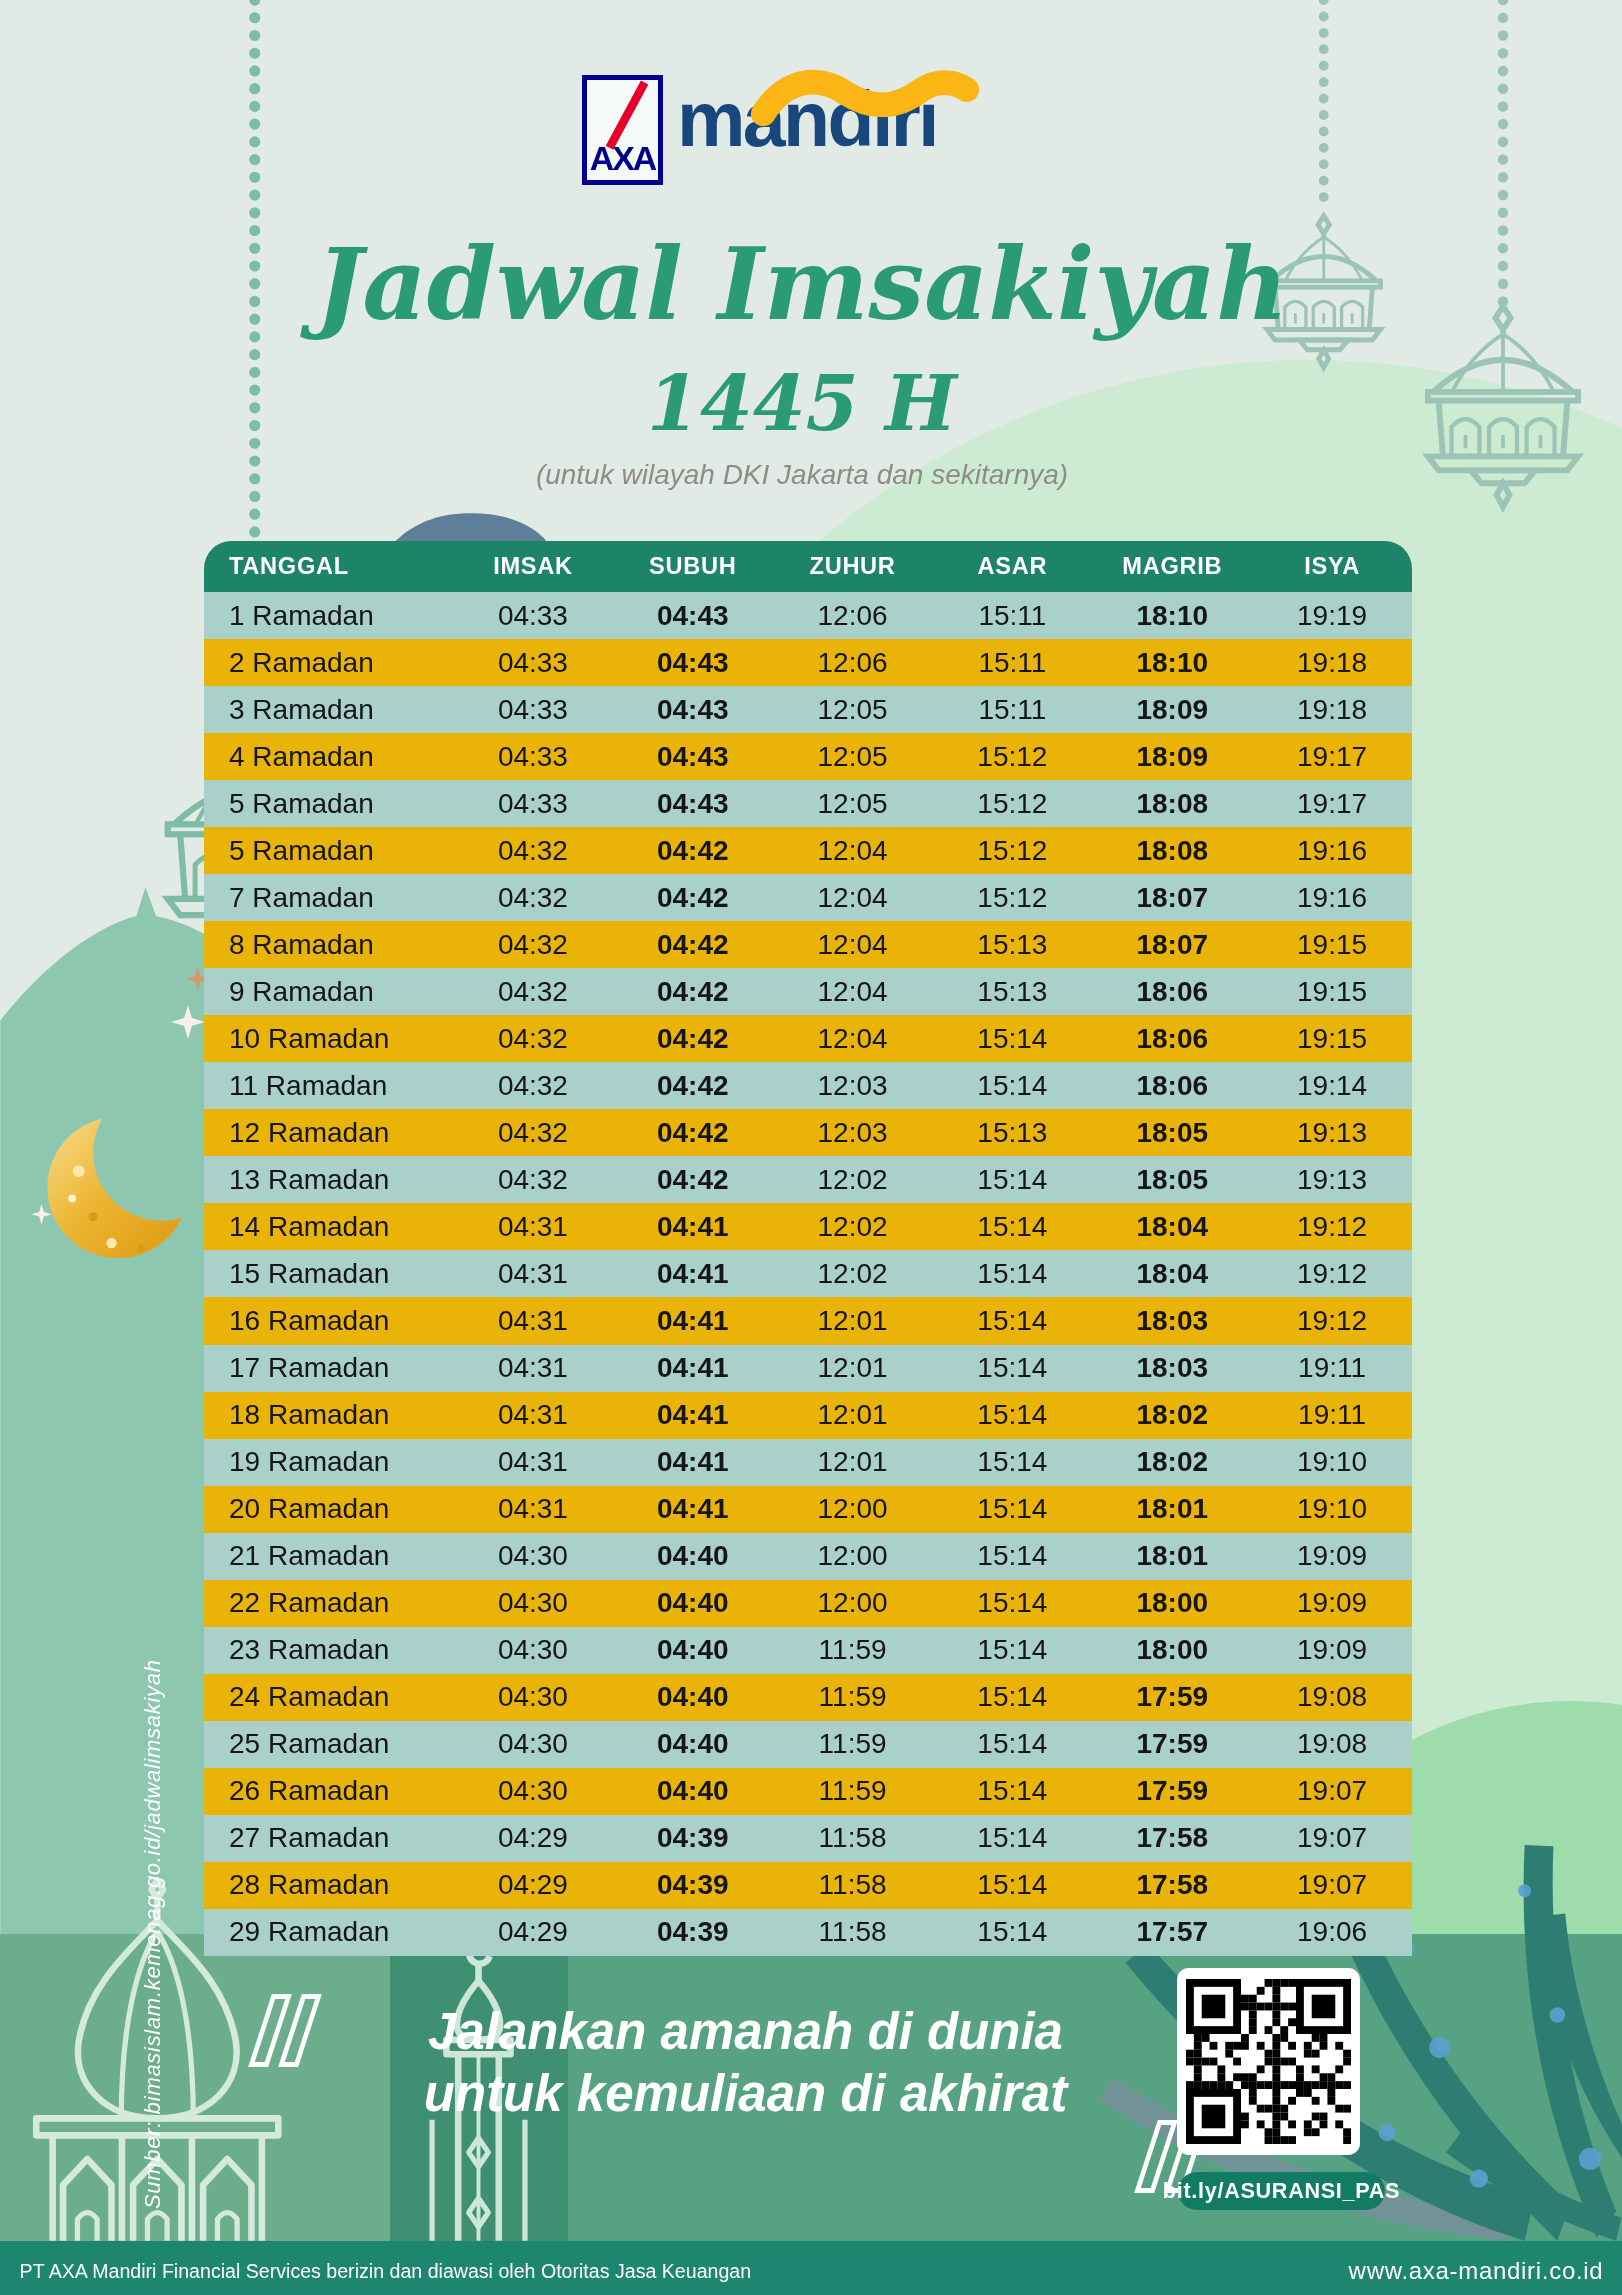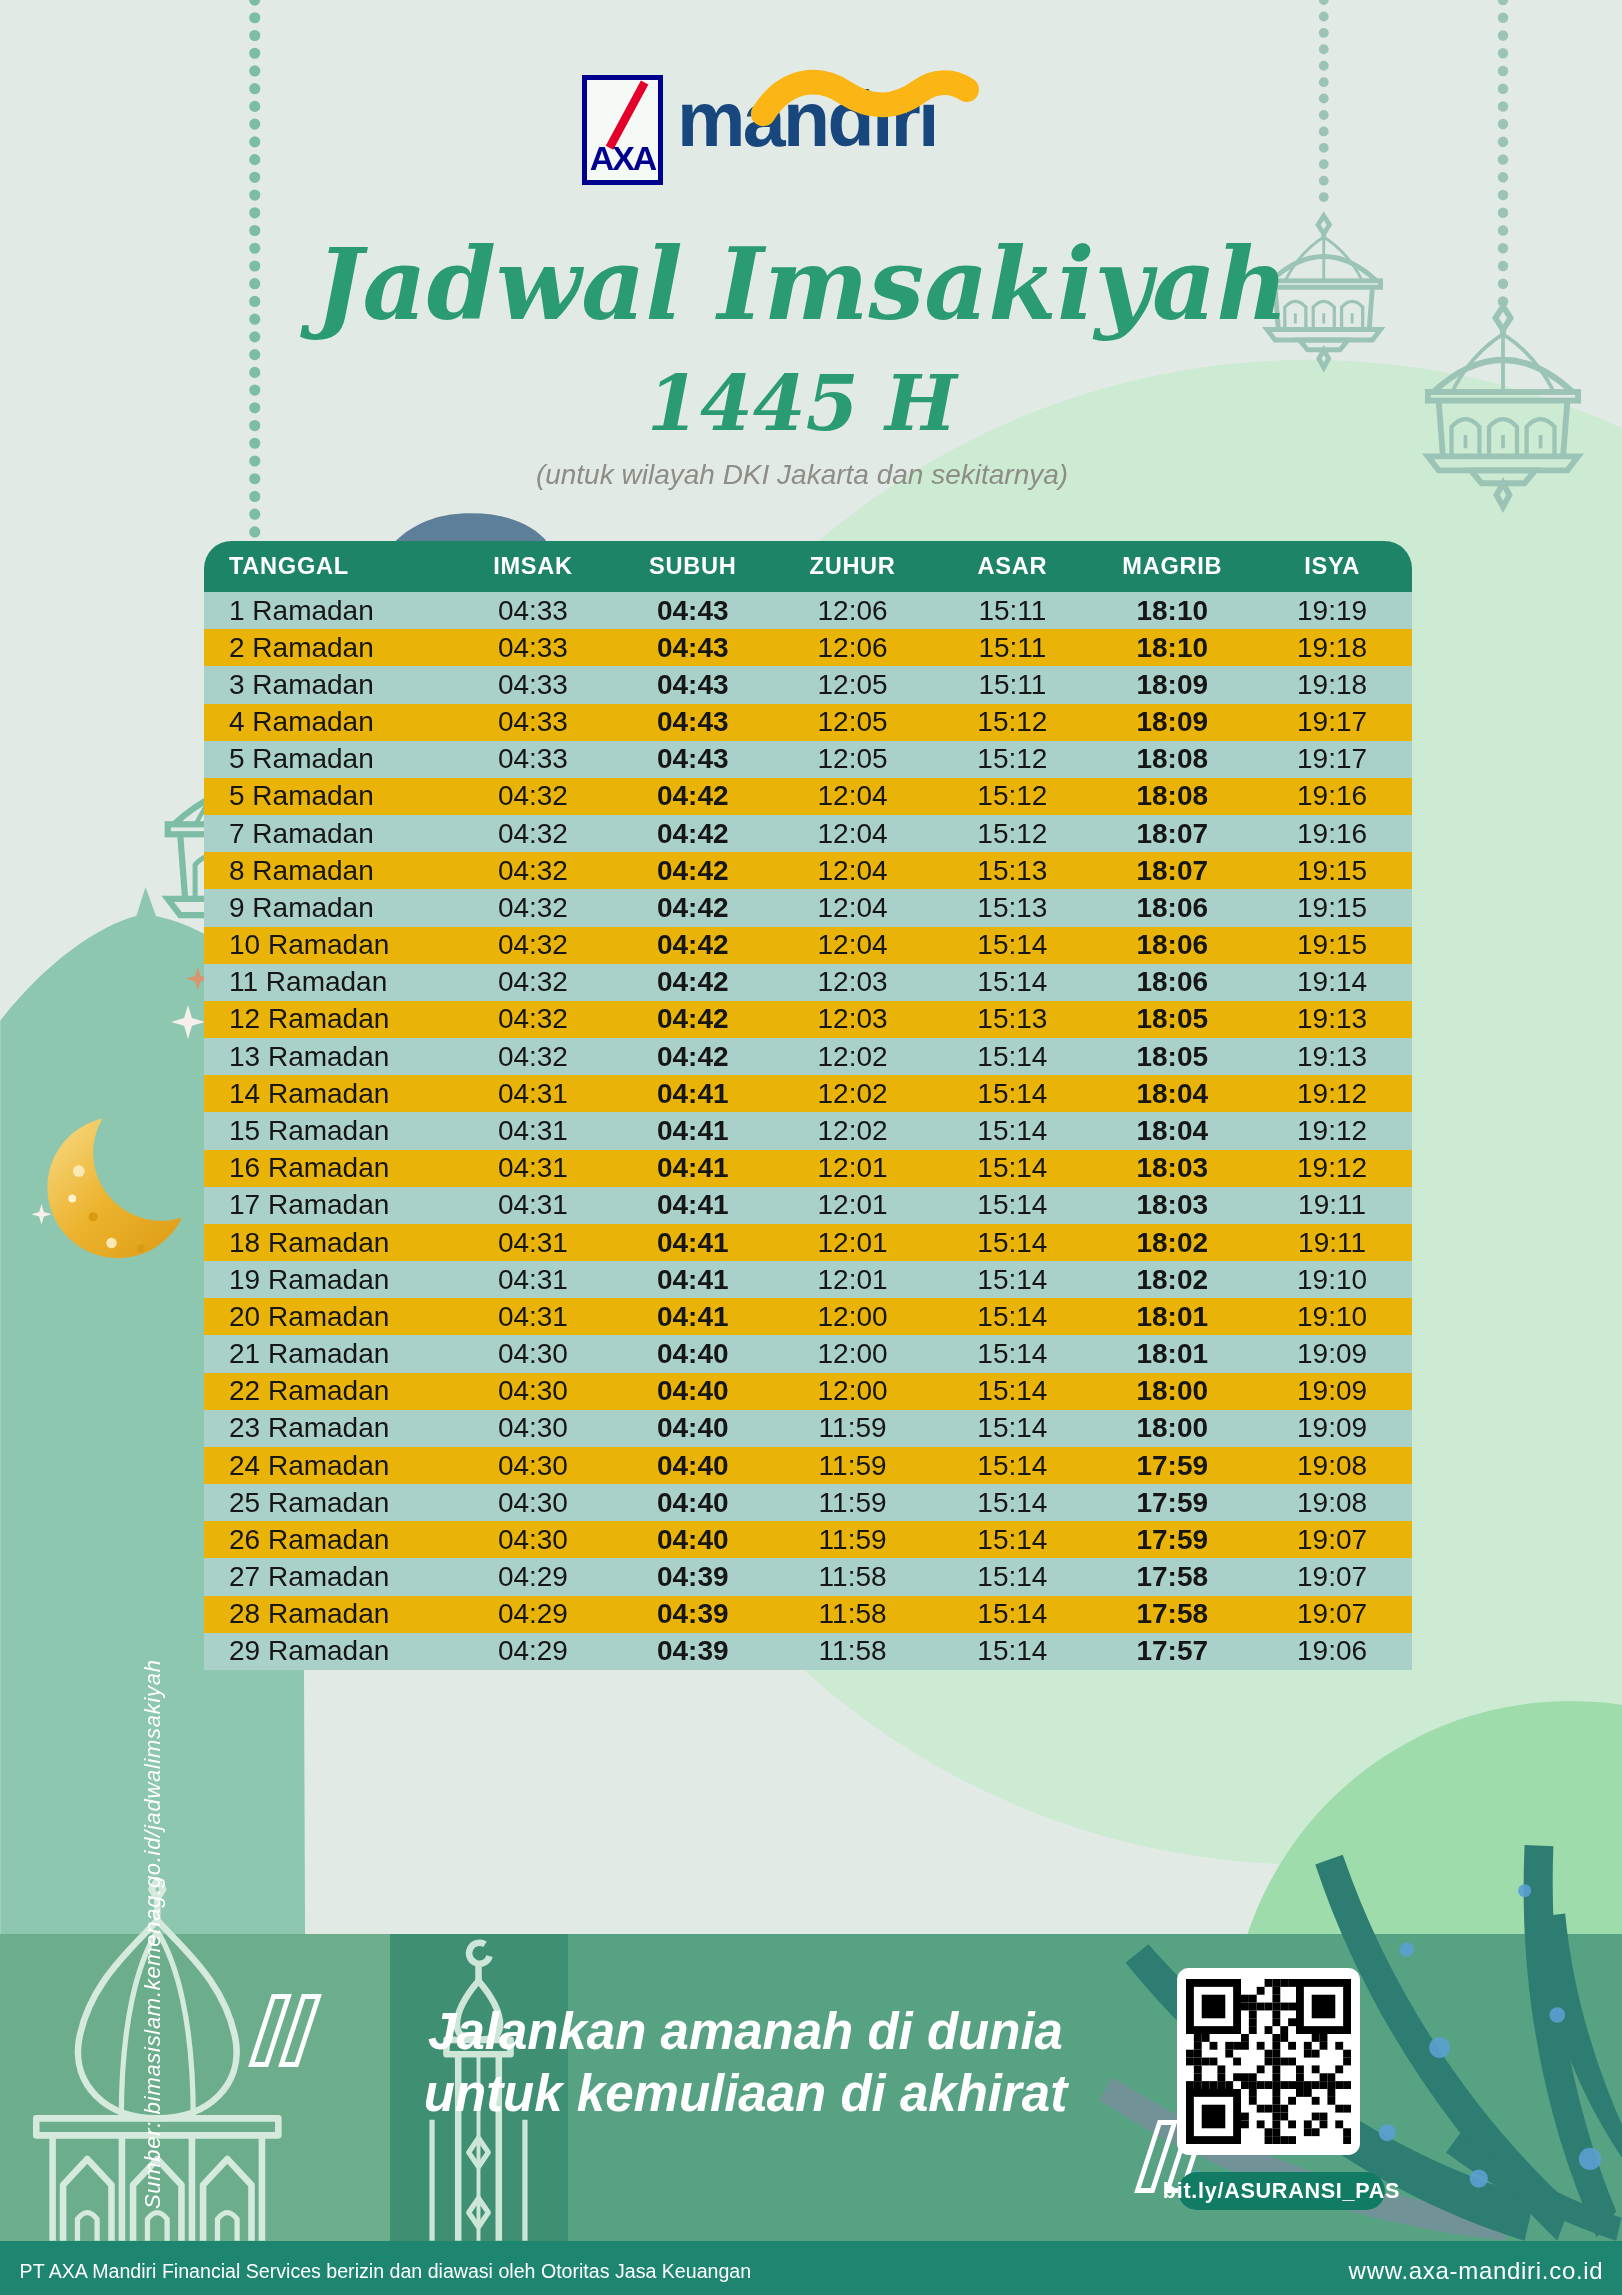--- a/index.html
+++ b/index.html
@@ -25,21 +25,21 @@
   #subtitle{left:262px;top:459px;width:1080px;text-align:center;font-style:italic;
             color:#8d8d85;font-size:28px;}
 
   
   #sched-table{left:204px;top:541px;width:1208px;}
   #thead{height:51px;background:#1e8468;border-radius:27.5px 27.5px 0 0;display:grid;
          grid-template-columns:249px repeat(6,1fr);align-items:center;color:#ffffff;
          font-weight:bold;font-size:23.6px;letter-spacing:0.7px;}
   #thead .hc{text-align:center;}
   #thead .h0{text-align:left;padding-left:25px;}
-  #tbody{display:flex;flex-direction:column;height:1078px;}
+  #tbody{display:flex;flex-direction:column;height:1364px;}
   .trow{flex:1;display:grid;grid-template-columns:249px repeat(6,1fr);align-items:center;
         font-size:28px;color:#161616;}
   .trow.odd{background:#a9d0c9;}
   .trow.even{background:#eab308;}
   .tcell{text-align:center;}
   .tcell.label{text-align:left;padding-left:25px;}
   .tcell.bold{font-weight:bold;}
 
   
   #source-note{left:140px;top:1476px;height:733px;width:34px;writing-mode:vertical-rl;

